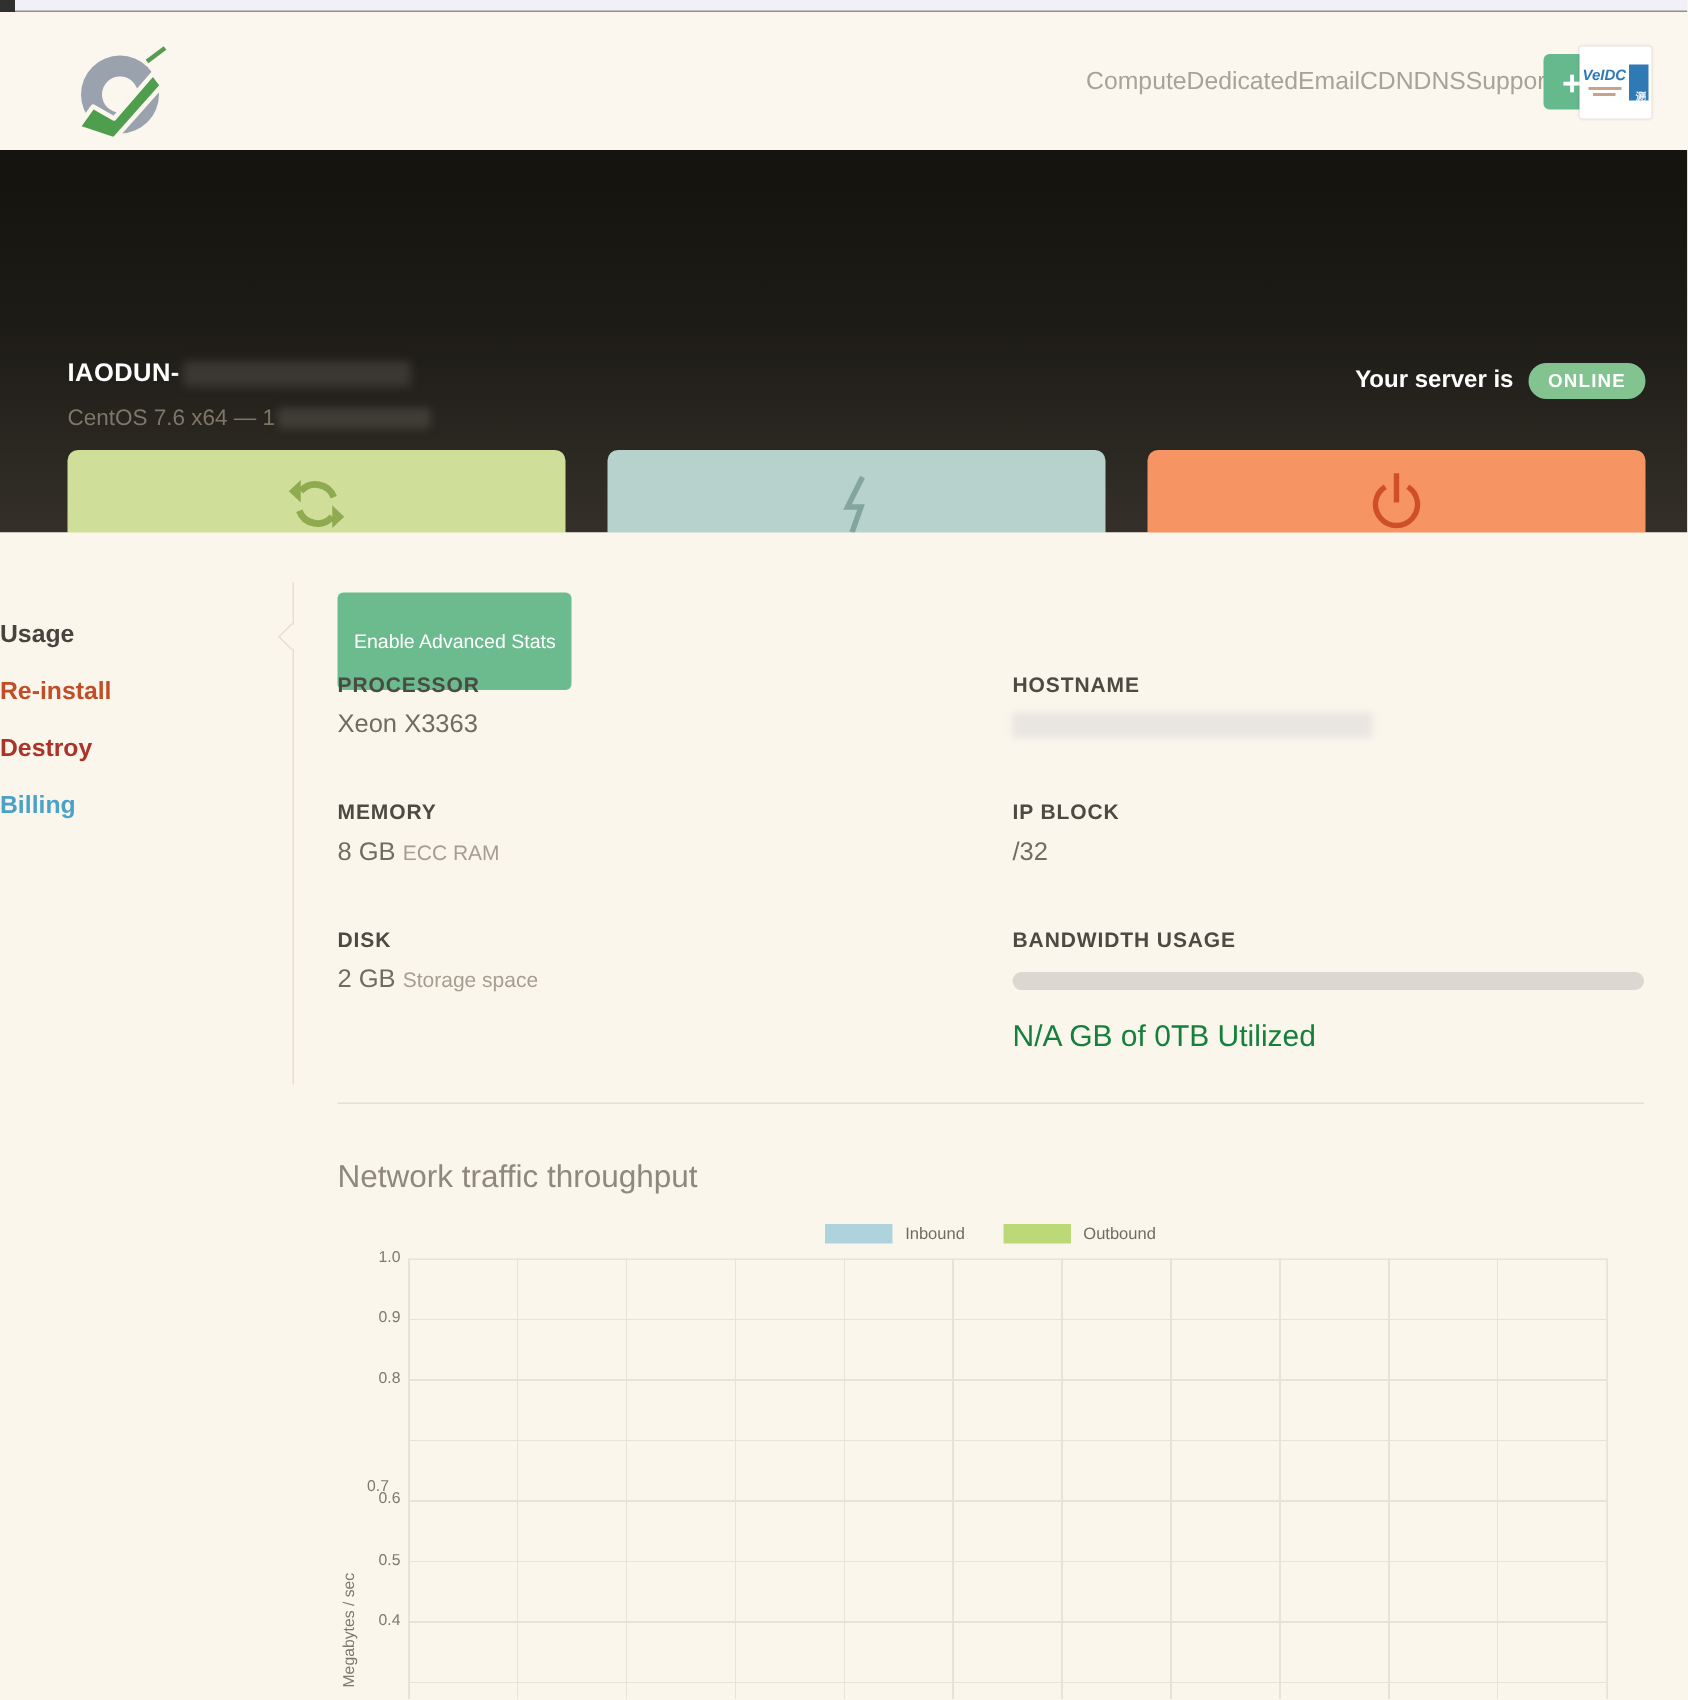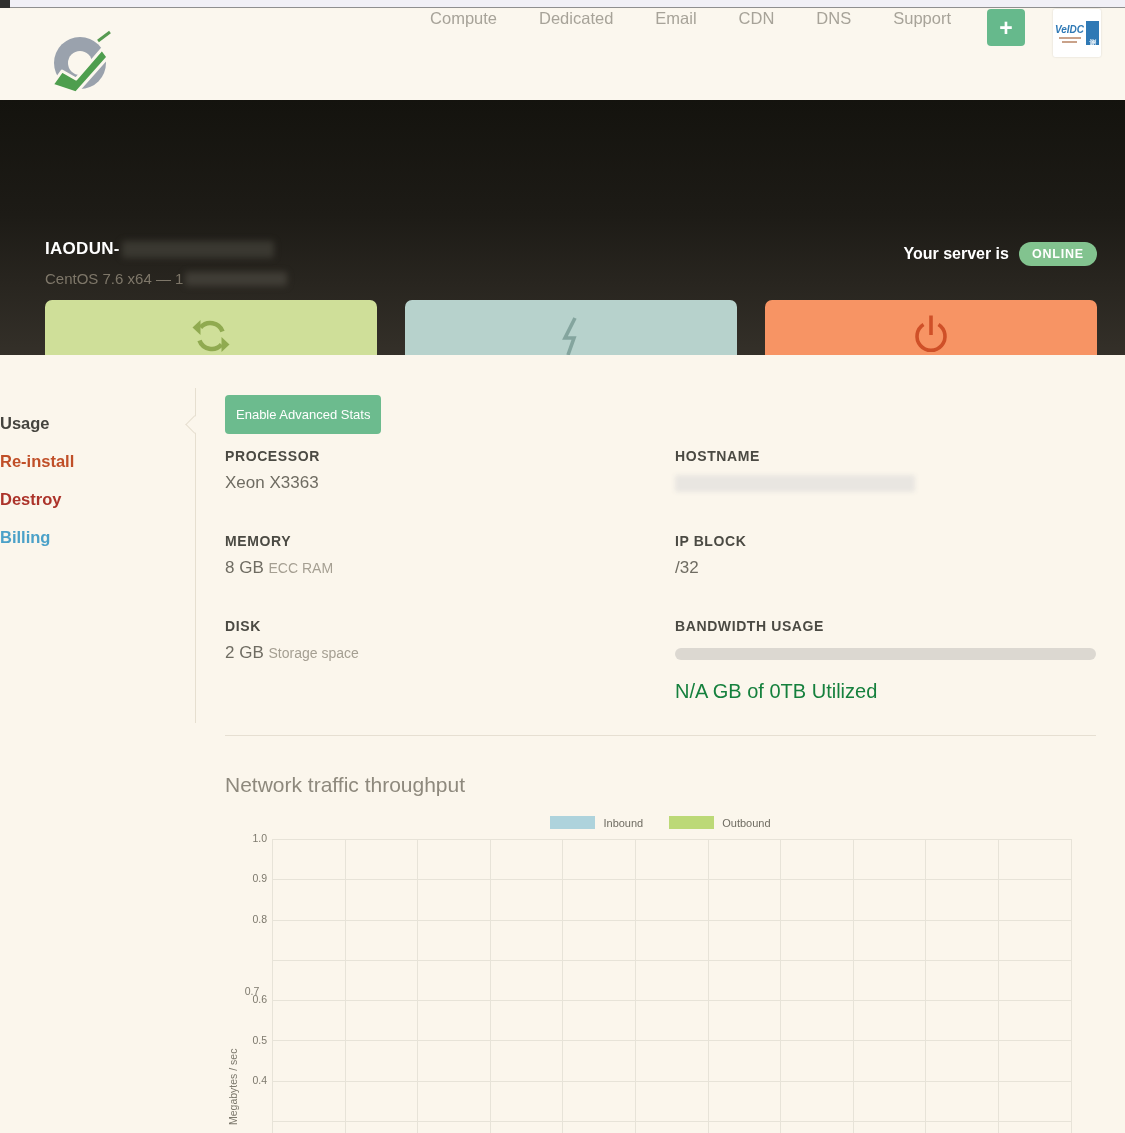--- a/index.html
+++ b/index.html
@@ -7,21 +7,21 @@
   body { font-family:"Liberation Sans","DejaVu Sans",sans-serif; background:#fbf6ec; }
   .page { position:relative; width:1125px; height:1133px; background:#fbf6ec; overflow:hidden; }
 
   
   .topstrip { position:absolute; left:0; top:0; width:1125px; height:8px; background:#f1f0f6; border-bottom:1px solid #8f8f8f; }
   .topstrip .corner { position:absolute; left:0; top:0; width:10px; height:8px; background:#30302e; }
 
   
   .nav { position:absolute; left:0; top:9px; width:1125px; height:91px; background:#fbf7ee; }
   .logo { position:absolute; left:42px; top:14px; width:76px; height:76px; cursor:pointer; }
-  .nav-right { position:absolute; right:24px; top:0; height:91px; display:flex; align-items:flex-start; gap:42px; }
+  .nav-right { position:absolute; right:24px; top:0; height:91px; display:flex; align-items:center; }
   .nav-link { color:#a7a399; font-size:16.5px; cursor:pointer; white-space:nowrap; }
   .add-btn { width:38px; height:37px; background:#66b98c; border:none; border-radius:4px; color:#ffffff;
              font-size:23px; line-height:34px; font-weight:bold; cursor:pointer; margin-left:-6px; }
   .veidc { width:48px; height:48px; background:#ffffff; border-radius:2px; box-shadow:0 0 2px rgba(0,0,0,.15);
            display:flex; align-items:center; justify-content:center; gap:2px; cursor:pointer; margin-left:-14px; }
   .veidc-left { display:flex; flex-direction:column; align-items:center; }
   .veidc-brand { color:#2f79b5; font-size:10px; font-weight:bold; font-style:italic; }
   .veidc-line { width:22px; height:2px; background:#c9a28a; margin-top:2px; }
   .veidc-line.short { width:15px; }
   .veidc-box { width:13px; height:24px; background:#2f79b5; color:#fff; font-size:7px; line-height:8px;
@@ -62,21 +62,21 @@
   .side-item { position:absolute; right:0; width:170px; font-size:16.5px; cursor:pointer; }
   .side-usage    { top:59px;  color:#45443e; font-weight:bold; }
   .side-reinstall{ top:97px;  color:#c04f28; font-weight:bold; }
   .side-destroy  { top:135px; color:#ac332a; font-weight:bold; }
   .side-billing  { top:173px; color:#4ba1c8; font-weight:bold; }
 
   .content { position:absolute; left:225px; top:0; width:871px; height:778px; }
   .heading-row { position:absolute; left:0; top:40px; display:flex; align-items:center; gap:14px; }
   .heading { color:#57554e; font-size:21.5px; letter-spacing:.5px; }
   .adv-btn { background:#6cbb8e; color:#ffffff; border:none; border-radius:4px; font-size:13px;
-             padding:12px 11px; cursor:pointer; font-family:inherit; }
+             padding:25px 11px; cursor:pointer; font-family:inherit; }
 
   .field { position:absolute; }
   .field .flabel { color:#4b4a43; font-size:14px; font-weight:bold; letter-spacing:.6px; }
   .field .fvalue { margin-top:9px; color:#6f6c62; font-size:17px; }
   .field .funit  { color:#a59f92; font-size:14px; }
   .f-processor { left:0;    top:93px; }
   .f-hostname  { left:450px; top:93px; }
   .f-memory    { left:0;    top:178px; }
   .f-ipblock   { left:450px; top:178px; }
   .f-disk      { left:0;    top:263px; }

